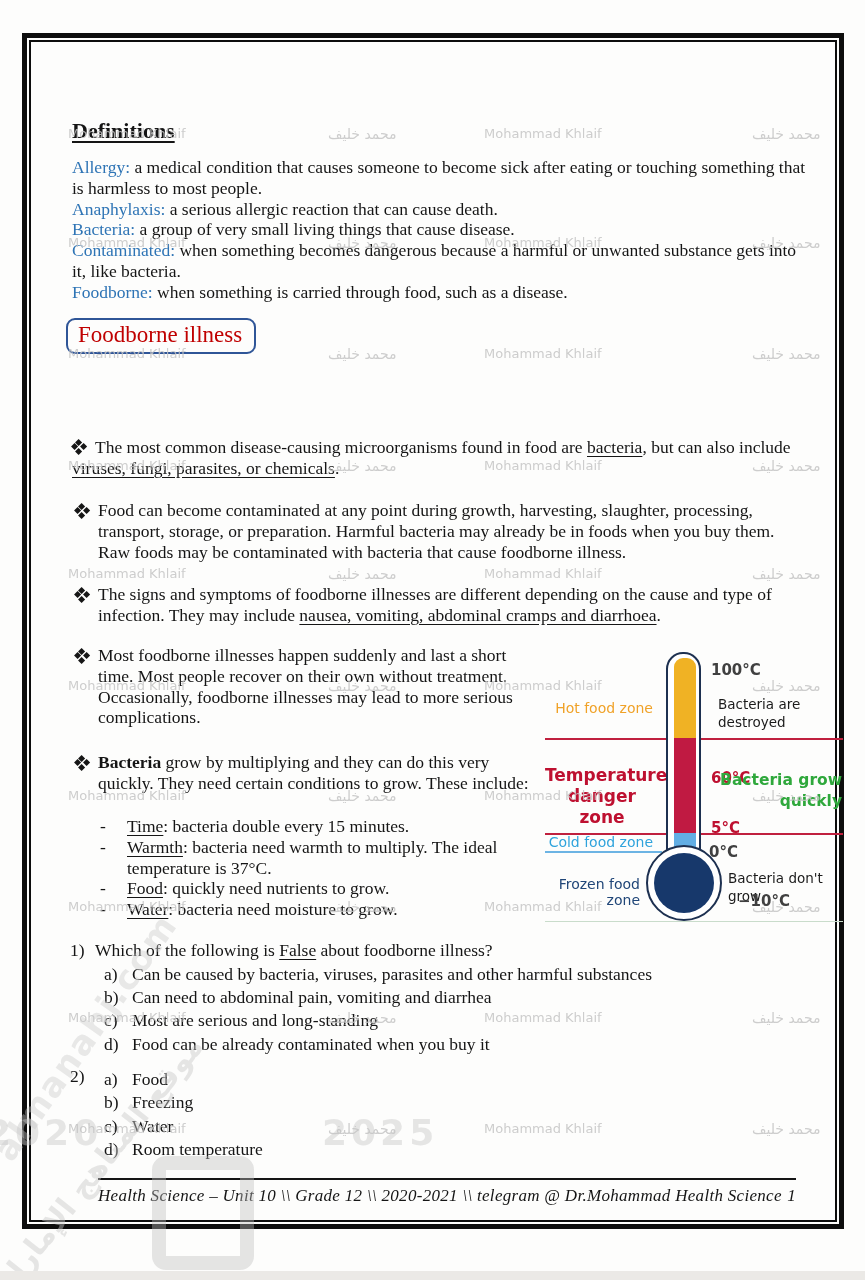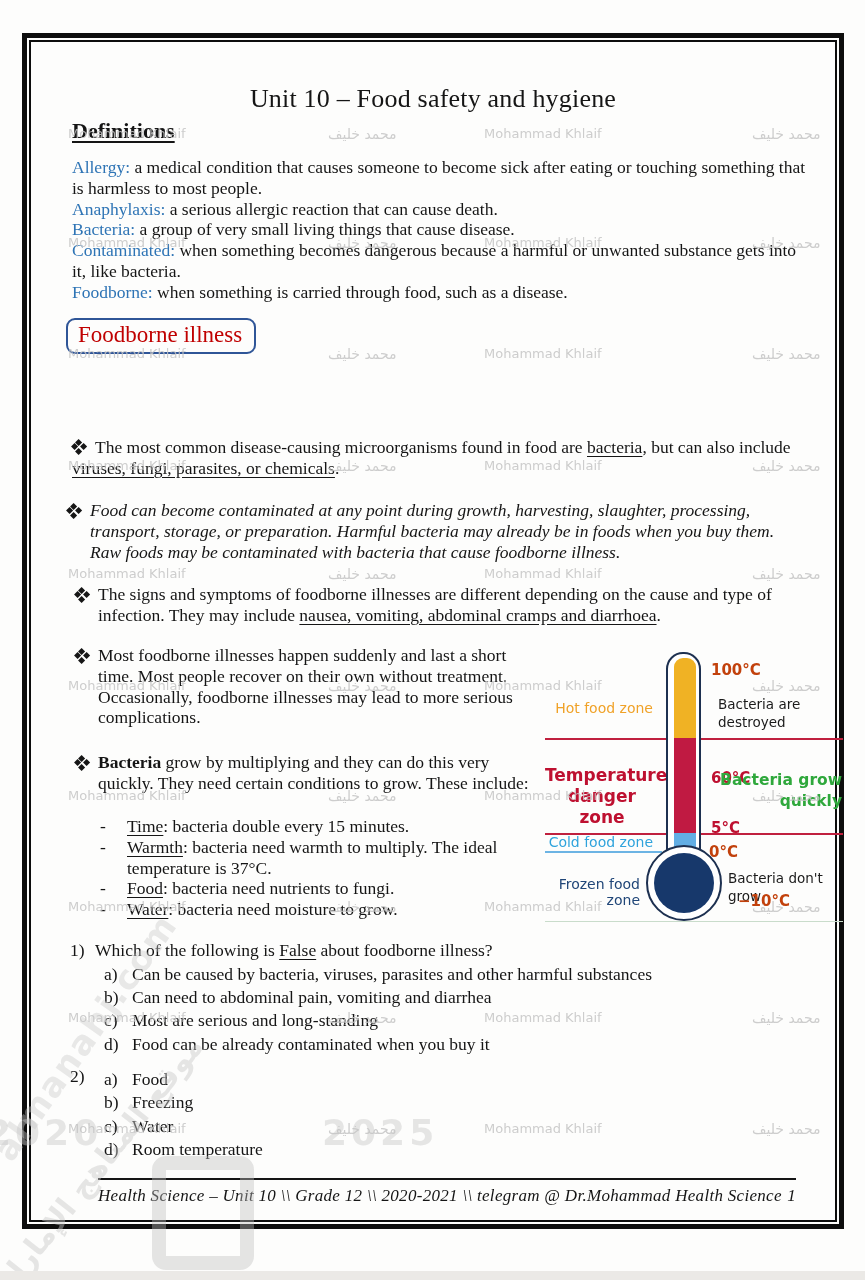--- a/index.html
+++ b/index.html
@@ -58,21 +58,21 @@
   .col-cold{top:188px;height:23px;background:#62AEE4;}
   .bulb-ring{position:absolute;left:101px;top:200px;width:76px;height:76px;border-radius:50%;
              background:#fff;border:2.5px solid #1d3050;box-sizing:border-box;z-index:4;}
   .bulb{position:absolute;left:109px;top:208px;width:60px;height:60px;border-radius:50%;
         background:#17386B;z-index:5;}
   .d-label{position:absolute;font-size:14px;}
   .lbl-hot{left:0;top:55px;width:108px;text-align:right;color:#F0A228;}
   .lbl-danger{left:0;top:120px;width:114px;text-align:center;color:#BE1030;font-weight:bold;font-size:17px;line-height:21px;}
   .lbl-cold{left:0;top:189px;width:108px;text-align:right;color:#2FA3DC;}
   .lbl-frozen{left:0;top:231px;width:95px;text-align:right;color:#204678;}
-  .t-mark{position:absolute;font-weight:bold;font-size:15px;color:#c2410c;}
+  .t-mark{position:absolute;font-weight:bold;font-size:15px;color:#404040;}
   .t-red{color:#BE1030;}
   .note{position:absolute;font-size:13.5px;color:#1b1b1b;line-height:18px;}
   .note-grow{color:#2FA83C;font-weight:bold;font-size:15.5px;line-height:21px;text-align:right;}
 
   
   .wm-layer{position:absolute;inset:0;z-index:8;pointer-events:none;}
   .wm{position:absolute;font-family:"DejaVu Sans", sans-serif;font-size:13px;color:#c5c5c5;opacity:.85;white-space:nowrap;}
   .wm.ar{font-size:14px;}
   .ghost{position:absolute;color:#c9c9c9;font-family:"DejaVu Sans", sans-serif;pointer-events:none;}
   .ghost-diag{transform:rotate(-55deg);transform-origin:left bottom;font-size:34px;font-weight:bold;opacity:.40;letter-spacing:2px;}
@@ -82,40 +82,39 @@
 </style>
 </head>
 <body>
 
 <div class="sheet">
 
   <div class="border-outer">
     <div class="border-inner"></div>
   </div>
 
-  <div class="abs title">Unit 10 – Food safety and hygiene</div>
 
   <div class="abs defs-heading">Definitions</div>
 
   <div class="abs section-box">Foodborne illness</div>
 
   <div class="abs defs body-text">
     <p><span class="term">Allergy:</span><span> a medical condition that causes someone to become sick after eating or touching something that is harmless to most people.</span></p>
     <p><span class="term">Anaphylaxis:</span><span> a serious allergic reaction that can cause death.</span></p>
     <p><span class="term">Bacteria:</span><span> a group of very small living things that cause disease.</span></p>
     <p><span class="term">Contaminated:</span><span> when something becomes dangerous because a harmful or unwanted substance gets into it, like bacteria.</span></p>
     <p><span class="term">Foodborne:</span><span> when something is carried through food, such as a disease.</span></p>
   </div>
 
 
   <div class="abs body-text" style="top:437px;left:72px;width:736px;">
     <span class="bmark inline"><i></i><i></i><i></i><i></i></span><span>The most common disease-causing microorganisms found in food are </span><span class="ul">bacteria</span><span>, but can also include </span><span class="ul">viruses, fungi, parasites, or chemicals</span><span>.</span>
   </div>
 
-  <div class="abs body-text bullet" style="top:500px;left:67px;width:734px;box-sizing:border-box;font-style:italic;">
+  <div class="abs body-text bullet" style="top:500px;left:75px;width:734px;box-sizing:border-box;">
     <span class="bmark">
         <i></i>
         <i></i>
         <i></i>
         <i></i>
       </span>
     <span>Food can become contaminated at any point during growth, harvesting, slaughter, processing, transport, storage, or preparation. Harmful bacteria may already be in foods when you buy them. Raw foods may be contaminated with bacteria that cause foodborne illness.</span>
   </div>
 
   <div class="abs body-text bullet" style="top:584px;left:75px;width:742px;box-sizing:border-box;">
@@ -152,21 +151,21 @@
     <div class="cond-item">
       <span class="cond-dash">-</span>
       <span class="ul">Time</span><span>: bacteria double every 15 minutes.</span>
     </div>
     <div class="cond-item">
       <span class="cond-dash">-</span>
       <span class="ul">Warmth</span><span>: bacteria need warmth to multiply. The ideal temperature is 37°C.</span>
     </div>
     <div class="cond-item">
       <span class="cond-dash">-</span>
-      <span class="ul">Food</span><span>: bacteria need nutrients to fungi.</span>
+      <span class="ul">Food</span><span>: quickly need nutrients to grow.</span>
     </div>
     <div class="cond-item">
       <span class="cond-dash">-</span>
       <span class="ul">Water</span><span>: bacteria need moisture to grow.</span>
     </div>
   </div>
 
   <div class="abs diagram">
     <div class="d-line-red" style="top:93px;"></div>
     <div class="d-line-red" style="top:188px;"></div>

